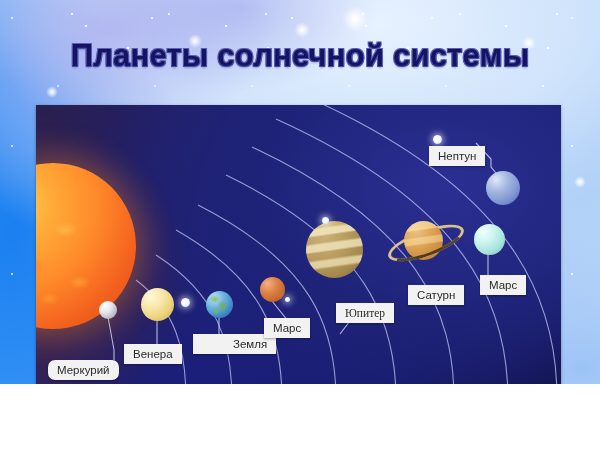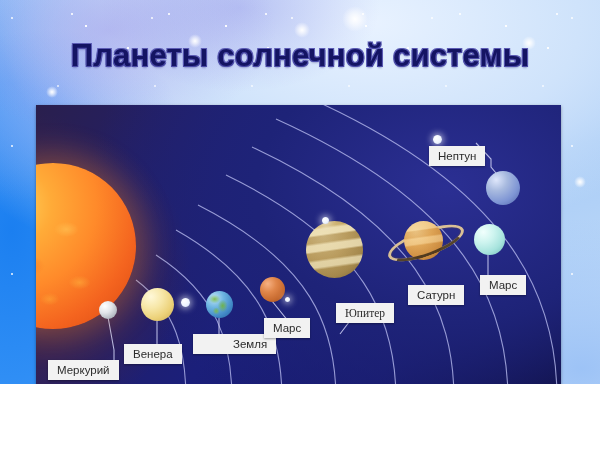--- a/index.html
+++ b/index.html
@@ -278,21 +278,21 @@
                   radial-gradient(circle at 30% 25%, #f6d494 0%, #e7ad5c 40%, #cf8e41 72%, #95612a 100%);"></div>
     <div class="ring-front" style="left:350px;top:125px;width:74px;height:20px;"></div>
 
     <div class="planet" style="left:438px;top:119px;width:31px;height:31px;
                 background:radial-gradient(circle at 30% 26%, #f1fffd 0%, #cdf4ef 34%, #a6e3dd 66%, #6fb9b6 100%);"></div>
 
     <div class="planet" style="left:450px;top:66px;width:34px;height:34px;
                 background:radial-gradient(circle at 30% 26%, #dfe7fb 0%, #a8badf 32%, #7e95d4 66%, #4f63a8 100%);"></div>
     <div class="moon-dot" style="left:397px;top:30px;width:9px;height:9px;"></div>
 
-    <div class="label" style="left:12px;top:255px;">Меркурий</div>
+    <div class="label" style="left:12px;top:255px;border-radius:7px;">Меркурий</div>
 
     <div class="label" style="left:88px;top:239px;">Венера</div>
 
     <div class="label" style="left:157px;top:229px;padding-left:40px;">Земля</div>
 
     <div class="label" style="left:228px;top:213px;">Марс</div>
 
     <div class="label" style="left:300px;top:198px;font-family:Liberation Serif, serif;">Юпитер</div>
 
     <div class="label" style="left:372px;top:180px;">Сатурн</div>

